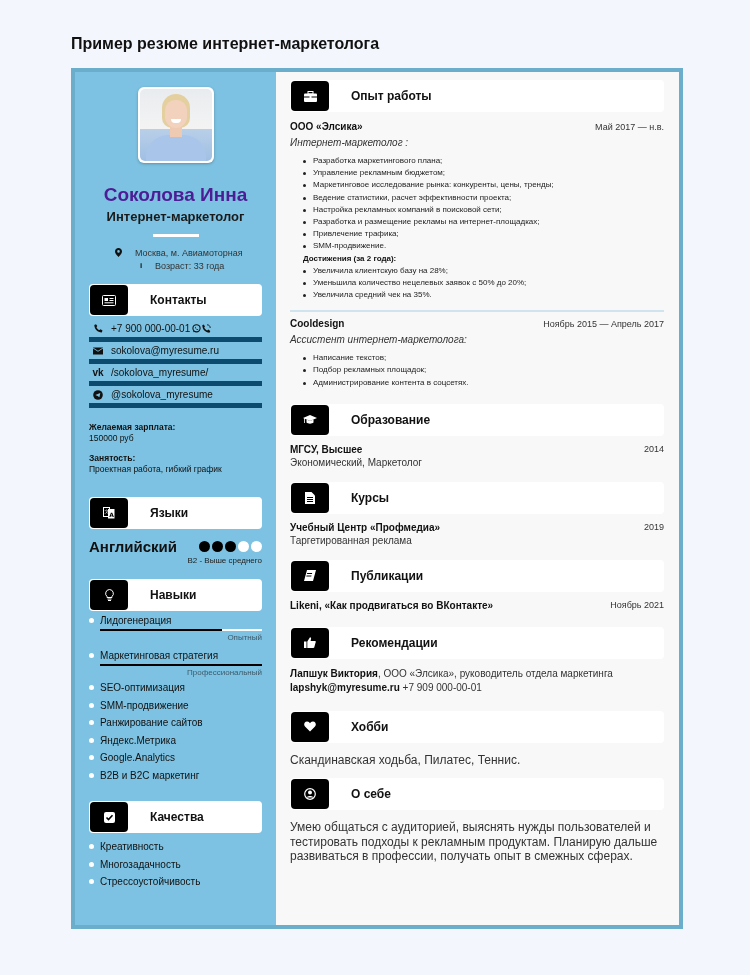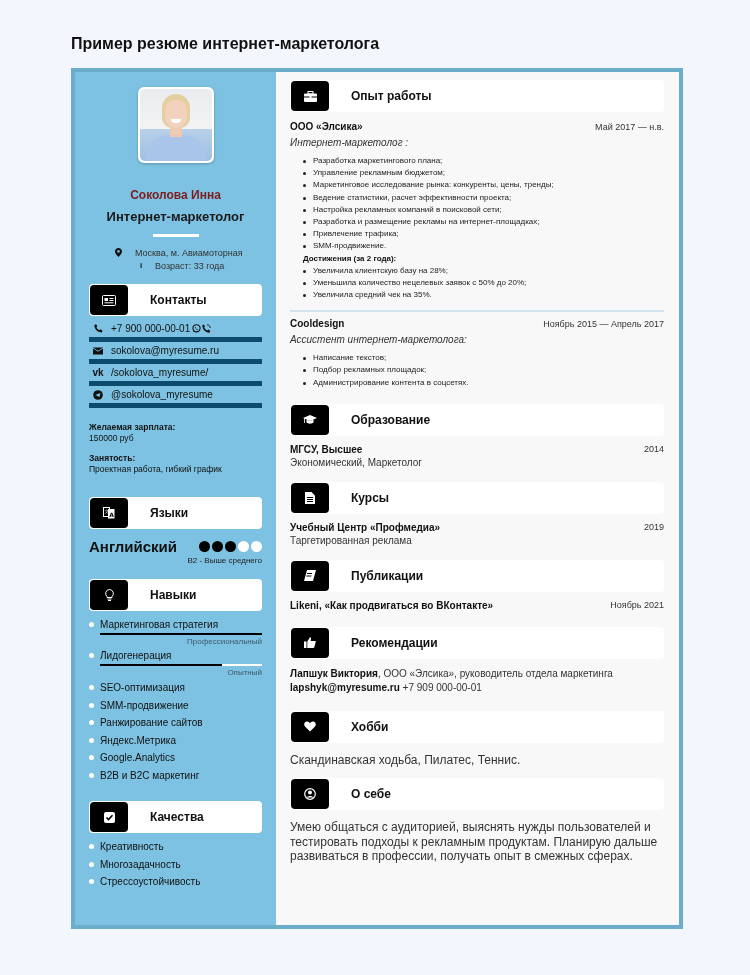--- a/index.html
+++ b/index.html
@@ -59,22 +59,22 @@
   }
   .photo-body {
     position: absolute; left: 6px; top: 46px; width: 60px; height: 34px;
     background: #a9c6ea; border-radius: 22px 22px 0 0;
   }
   .photo-neck {
     position: absolute; left: 30px; top: 38px; width: 12px; height: 10px;
     background: #eecab3;
   }
   .name {
-    text-align: center; font-size: 12px; font-weight: bold;
-    color: #7f1d1d; margin-top: 22px; line-height: 20px;
+    text-align: center; font-size: 19px; font-weight: bold;
+    color: #4c1d95; margin-top: 22px; line-height: 20px;
   }
   .role {
     text-align: center; font-size: 13px; font-weight: bold;
     color: #1a1a1a; line-height: 20px; margin-top: 2px;
   }
   .name-bar { width: 46px; height: 3px; background: #fff; margin: 7px auto 0; }
   .meta { margin-top: 9px; font-size: 9px; color: #333; }
   .meta-row { display: flex; align-items: center; height: 13px; }
   .meta-row .ic { width: 12px; text-align: center; font-size: 8px; color: #111; margin-right: 8px; font-weight: bold; }
   .meta-row.r1 { padding-left: 26px; }
@@ -272,39 +272,39 @@
     <div class="side-head" style="margin-top:14px">
       <div class="ib">
         <svg width="9" height="12" viewBox="0 0 9 12">
             <path d="M4.5 0.5 A4 4 0 0 1 7 7.5 L7 8.5 L2 8.5 L2 7.5 A4 4 0 0 1 4.5 0.5z" fill="none" stroke="#fff" stroke-width="1"></path>
             <rect x="2.5" y="9.5" width="4" height="1" fill="#fff"></rect>
             <rect x="3" y="11" width="3" height="1" fill="#fff"></rect>
           </svg>
       </div>
       <span class="lbl">Навыки</span>
     </div>
+    <div class="skill" style="margin-top:2px">
+      <div class="skill-name">
+          <span class="bullet"></span>
+          <span>Лидогенерация</span>
+        </div>
+      <div class="skill-bar">
+          <div class="fill" style="width:75%"></div>
+        </div>
+      <div class="skill-level">Опытный</div>
+    </div>
     <div class="skill" style="margin-top:6px">
       <div class="skill-name">
           <span class="bullet"></span>
           <span>Маркетинговая стратегия</span>
         </div>
       <div class="skill-bar">
           <div class="fill" style="width:100%"></div>
         </div>
       <div class="skill-level">Профессиональный</div>
-    </div>
-    <div class="skill" style="margin-top:2px">
-      <div class="skill-name">
-          <span class="bullet"></span>
-          <span>Лидогенерация</span>
-        </div>
-      <div class="skill-bar">
-          <div class="fill" style="width:75%"></div>
-        </div>
-      <div class="skill-level">Опытный</div>
     </div>
     <div class="plain-list" style="margin-top:2px">
       <div class="item">
           <span class="bullet"></span>
           <span>SEO-оптимизация</span>
         </div>
       <div class="item">
           <span class="bullet"></span>
           <span>SMM-продвижение</span>
         </div>

